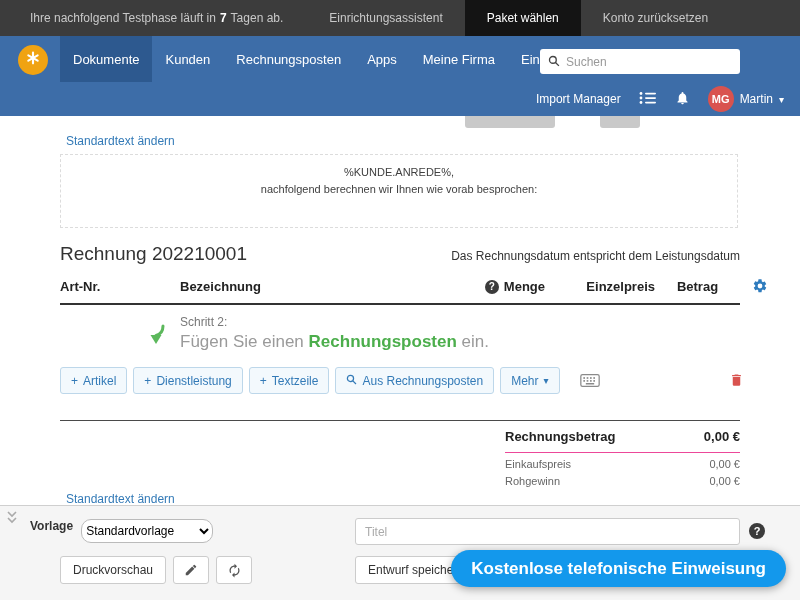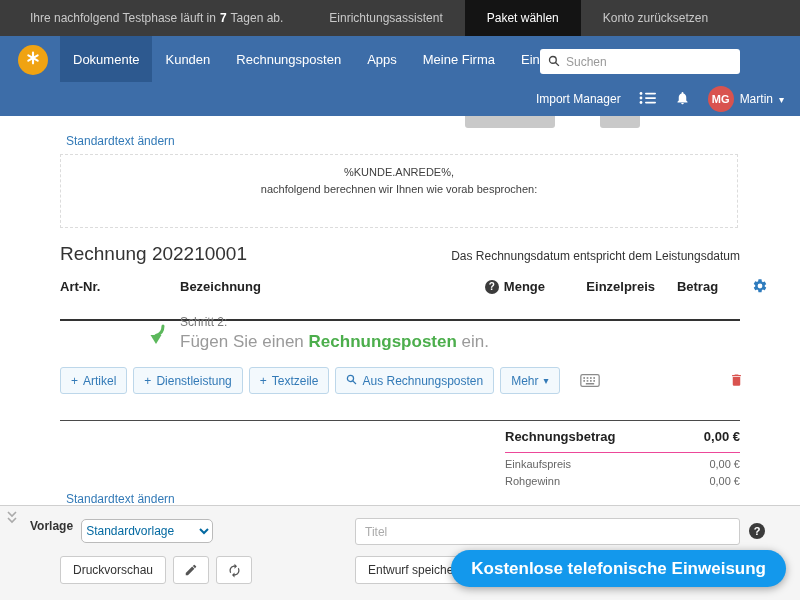--- a/index.html
+++ b/index.html
@@ -41,21 +41,21 @@
   .stub2 { left:600px; width:40px; }
   .link { color:#337ab7; font-size:12px; cursor:pointer; }
   .link-top { position:absolute; left:66px; top:18px; }
   .intro-box { position:absolute; left:60px; top:38px; width:678px; height:74px; border:1px dashed #dcdcdc;
                padding:9px 12px; color:#404040; font-size:11px; line-height:1.55; cursor:text;text-align:center; }
   .invoice-row { position:absolute; left:60px; width:680px; top:127px; display:flex;
                  justify-content:space-between; align-items:baseline; }
   .invoice-title { font-size:19px; color:#333; }
   .invoice-note { font-size:12px; color:#333; }
   .thead { position:absolute; left:60px; width:680px; top:163px; display:flex; align-items:center;
-           border-bottom:2px solid #333; padding-bottom:25px; font-size:13px; font-weight:bold; color:#222; }
+           border-bottom:2px solid #333; padding-bottom:9px; font-size:13px; font-weight:bold; color:#222; }
   .col-art { width:120px; }
   .col-bez { flex:1; }
   .col-menge { width:130px; display:flex; justify-content:flex-end; align-items:center; gap:5px; }
   .col-ep { width:110px; text-align:right; }
   .col-betrag { width:85px; text-align:center; }
   .gear { position:absolute; left:752px; top:162px; cursor:pointer; }
   .qc { width:14px; height:14px; border-radius:50%; background:#3b3b3b; color:#fff; font-size:10px;
         font-weight:bold; display:inline-flex; align-items:center; justify-content:center; cursor:pointer; }
   .step { position:absolute; left:146px; top:199px; display:flex; gap:10px; align-items:flex-start; }
   .step-arrow { margin-top:8px; }
@@ -75,21 +75,21 @@
   .total-sub { display:flex; justify-content:space-between; font-size:11px; color:#666; padding-top:5px; }
   .link-bottom { position:absolute; left:66px; top:376px; }
 
   
   .footer { position:absolute; left:0; right:0; top:505px; height:95px; background:#f5f5f5;
             border-top:1px solid #cfcfcf; font-size:12px; color:#333; z-index:10; }
   .collapse-icon { position:absolute; left:5px; top:4px; cursor:pointer; }
   .vorlage { position:absolute; left:30px; top:13px; display:flex; align-items:flex-start; gap:8px; }
   .vorlage-label { font-weight:bold; }
   .vorlage select { width:132px; height:24px; font-size:12px; font-family:inherit; border:1px solid #bbb;
-                    border-radius:5px; background:#fff; color:#0369a1; }
+                    border-radius:10px; background:#fff; color:#000000; }
   .titel-input { position:absolute; left:355px; top:12px; width:385px; height:27px; border:1px solid #ccc;
                  border-radius:3px; padding:0 9px; font-size:12px; font-family:inherit; color:#333; outline:none; }
   .titel-input::placeholder { color:#aaa; }
   .f-q { position:absolute; left:749px; top:17px; width:16px; height:16px; font-size:11px; }
   .btn-row-left { position:absolute; left:60px; top:50px; display:flex; gap:7px; }
   .btn-row-right { position:absolute; left:355px; top:50px; display:flex; gap:7px; }
   .white-btn { display:inline-flex; align-items:center; justify-content:center; height:28px; padding:0 12px;
                background:#fff; border:1px solid #ccc; border-radius:3px; font-size:12px; color:#333;
                cursor:pointer; white-space:nowrap; }
   .icon-btn { width:36px; padding:0; }

